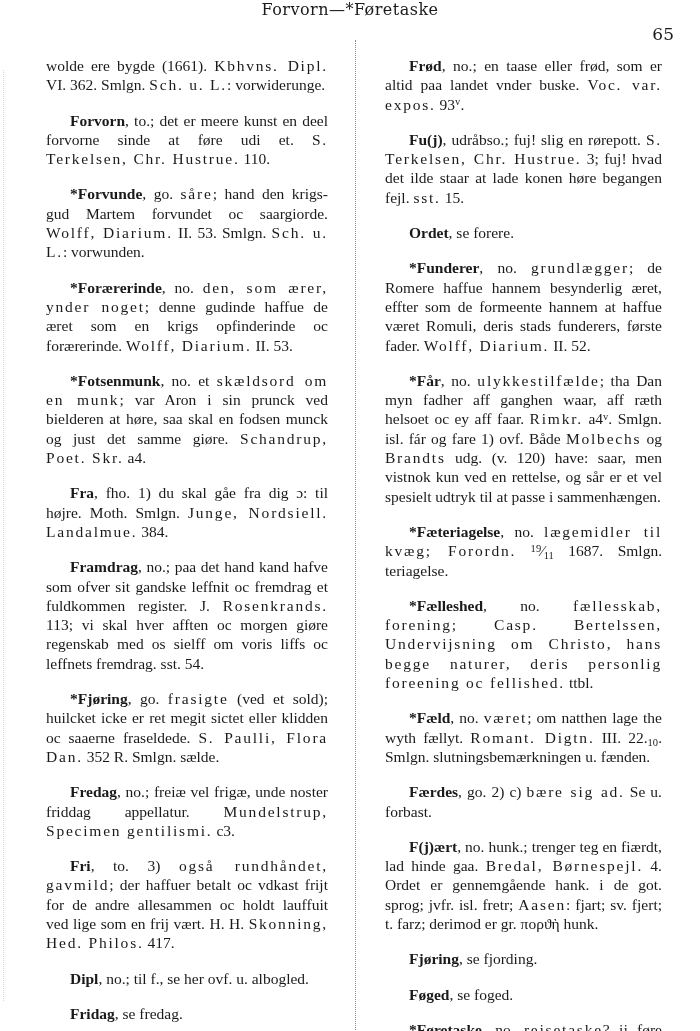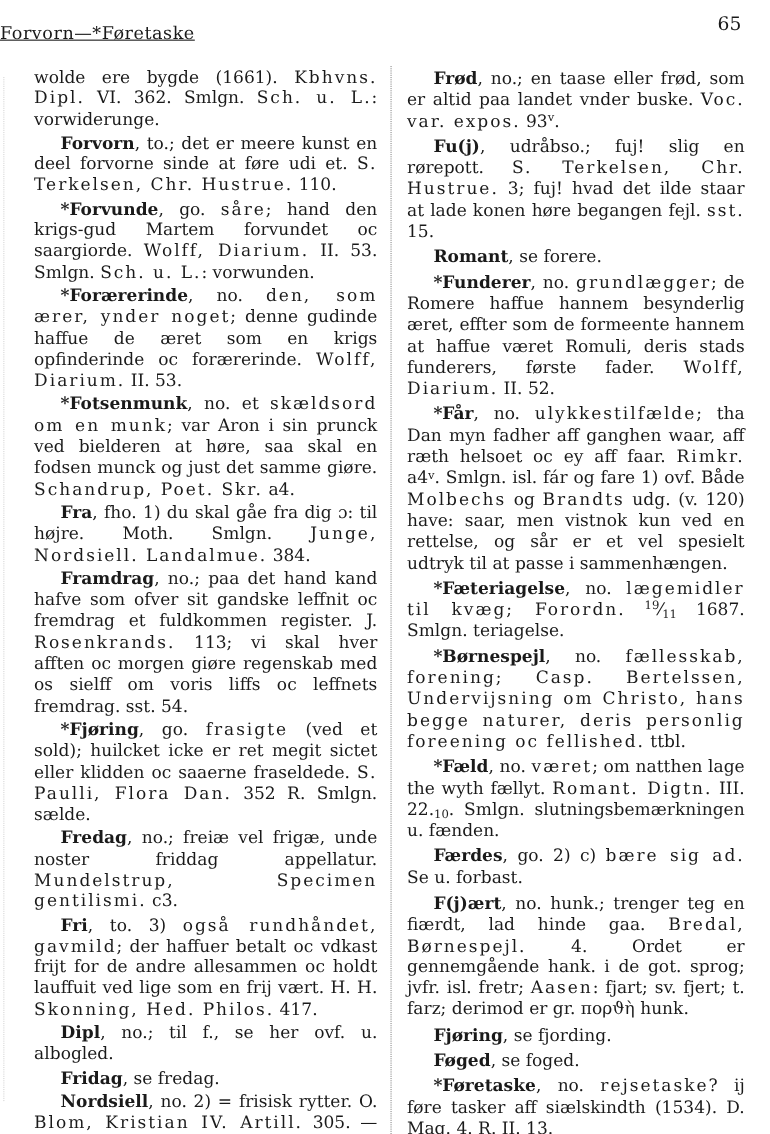--- a/index.html
+++ b/index.html
@@ -18,30 +18,29 @@
   
   .page::before {
     content: "";
     position: absolute;
     left: 3px; top: 70px; bottom: 30px;
     border-left: 1px dotted #d6d6d6;
   }
 
   .running-head {
     position: relative;
-    padding-top: 20px;
-    text-align: left;
+    padding-top: 0;
+    text-align: center;
     font-size: 16px;
     height: 26px;
-    text-decoration: underline;
   }
   .running-title { letter-spacing: 0.03em; }
   .page-number {
     position: absolute;
-    right: 26px; top: 12px;
+    right: 26px; top: 24px;
     font-size: 17px;
   }
 
   .columns {
     display: flex;
     margin-top: 14px;
     padding: 0 22px 0 30px;
   }
   .col {
     font-size: 15.5px;
@@ -49,21 +48,21 @@
     text-align: justify;
   }
   .col-left { flex: none; width: 314px; }
   .col-right {
     flex: 1;
     margin-left: 11px;
     border-left: 1px dotted #8c8c8c; 
     padding-left: 13px;
   }
 
-  .col p { margin: 1px; text-indent: 24px; }
+  .col p { margin: 16px; text-indent: 24px; font-family: Liberation Serif, serif; }
   .col p.no-indent { text-indent: 0; }
   .col-right p + p { margin-top: 3px; }
 
   .head { font-weight: bold; }
   .spaced { letter-spacing: 0.115em; }
 
   sup, sub {
     font-size: 68%;
     line-height: 0;
     position: relative;
@@ -92,25 +91,25 @@
         <p><span class="head">*Fjøring</span><span>, go. </span><span class="spaced">frasigte</span><span> (ved et sold); huilcket icke er ret megit sictet eller klidden oc saaerne fraseldede. </span><span class="spaced">S. Paulli, Flora Dan.</span><span> 352 R. Smlgn. sælde.</span></p>
         <p><span class="head">Fredag</span><span>, no.; freiæ vel frigæ, unde noster friddag appellatur. </span><span class="spaced">Mundelstrup, Specimen gentilismi.</span><span> c3.</span></p>
         <p><span class="head">Fri</span><span>, to. 3) </span><span class="spaced">også rundhåndet, gavmild</span><span>; der haffuer betalt oc vdkast frijt for de andre allesammen oc holdt lauffuit ved lige som en frij vært. H. H. </span><span class="spaced">Skonning, Hed. Philos.</span><span> 417.</span></p>
         <p><span class="head">Dipl</span><span>, no.; til f., se her ovf. u. albogled.</span></p>
         <p><span class="head">Fridag</span><span>, se fredag.</span></p>
         <p><span class="head">Nordsiell</span><span>, no. 2) = frisisk rytter. O. </span><span class="spaced">Blom, Kristian IV. Artill.</span><span> 305. — </span><span class="head">Frisesalt</span><span>, no.; j lest ffriissessalt (1534). D. Mag. 4. R. II. 15.</span></p>
       </section>
     <section class="col col-right">
         <p><span class="head">Frød</span><span>, no.; en taase eller frød, som er altid paa landet vnder buske. </span><span class="spaced">Voc. var. expos.</span><span> 93</span><sup>v</sup><span>.</span></p>
         <p><span class="head">Fu(j)</span><span>, udråbso.; fuj! slig en rørepott. </span><span class="spaced">S. Terkelsen, Chr. Hustrue.</span><span> 3; fuj! hvad det ilde staar at lade konen høre begangen fejl. </span><span class="spaced">sst.</span><span> 15.</span></p>
-        <p><span class="head">Romant</span><span>, se forere.</span></p>
+        <p><span class="head">Ordet</span><span>, se forere.</span></p>
         <p><span class="head">*Funderer</span><span>, no. </span><span class="spaced">grundlægger</span><span>; de Romere haffue hannem besynderlig æret, effter som de formeente hannem at haffue været Romuli, deris stads funderers, første fader. </span><span class="spaced">Wolff, Diarium.</span><span> II. 52.</span></p>
         <p><span class="head">*Får</span><span>, no. </span><span class="spaced">ulykkestilfælde</span><span>; tha Dan myn fadher aff ganghen waar, aff ræth helsoet oc ey aff faar. </span><span class="spaced">Rimkr.</span><span> a4</span><sup>v</sup><span>. Smlgn. isl. fár og fare 1) ovf. Både </span><span class="spaced">Molbechs</span><span> og </span><span class="spaced">Brandts</span><span> udg. (v. 120) have: saar, men vistnok kun ved en rettelse, og sår er et vel spesielt udtryk til at passe i sammenhængen.</span></p>
         <p><span class="head">*Fæteriagelse</span><span>, no. </span><span class="spaced">lægemidler til kvæg; Forordn.</span><span> </span><sup>19</sup><span>⁄</span><sub>11</sub><span> 1687. Smlgn. teriagelse.</span></p>
-        <p><span class="head">*Børnespejl</span><span>, no. </span><span class="spaced">fællesskab, forening; Casp. Bertelssen, Undervijsning om Christo, hans begge naturer, deris personlig foreening oc fellished.</span><span> ttbl.</span></p>
+        <p><span class="head">*Fælleshed</span><span>, no. </span><span class="spaced">fællesskab, forening; Casp. Bertelssen, Undervijsning om Christo, hans begge naturer, deris personlig foreening oc fellished.</span><span> ttbl.</span></p>
         <p><span class="head">*Fæld</span><span>, no. </span><span class="spaced">været</span><span>; om natthen lage the wyth fællyt. </span><span class="spaced">Romant. Digtn.</span><span> III. 22.</span><sub>10</sub><span>. Smlgn. slutningsbemærkningen u. fænden.</span></p>
         <p><span class="head">Færdes</span><span>, go. 2) c) </span><span class="spaced">bære sig ad.</span><span> Se u. forbast.</span></p>
         <p><span class="head">F(j)ært</span><span>, no. hunk.; trenger teg en fiærdt, lad hinde gaa. </span><span class="spaced">Bredal, Børnespejl.</span><span> 4. Ordet er gennemgående hank. i de got. sprog; jvfr. isl. fretr; </span><span class="spaced">Aasen</span><span>: fjart; sv. fjert; t. farz; derimod er gr. πορϑὴ hunk.</span></p>
         <p><span class="head">Fjøring</span><span>, se fjording.</span></p>
         <p><span class="head">Føged</span><span>, se foged.</span></p>
         <p><span class="head">*Føretaske</span><span>, no. </span><span class="spaced">rejsetaske</span><span>? ij føre tasker aff siælskindth (1534). D. Mag. 4. R. II. 13.</span></p>
       </section>
   </main>
 </div>
 

